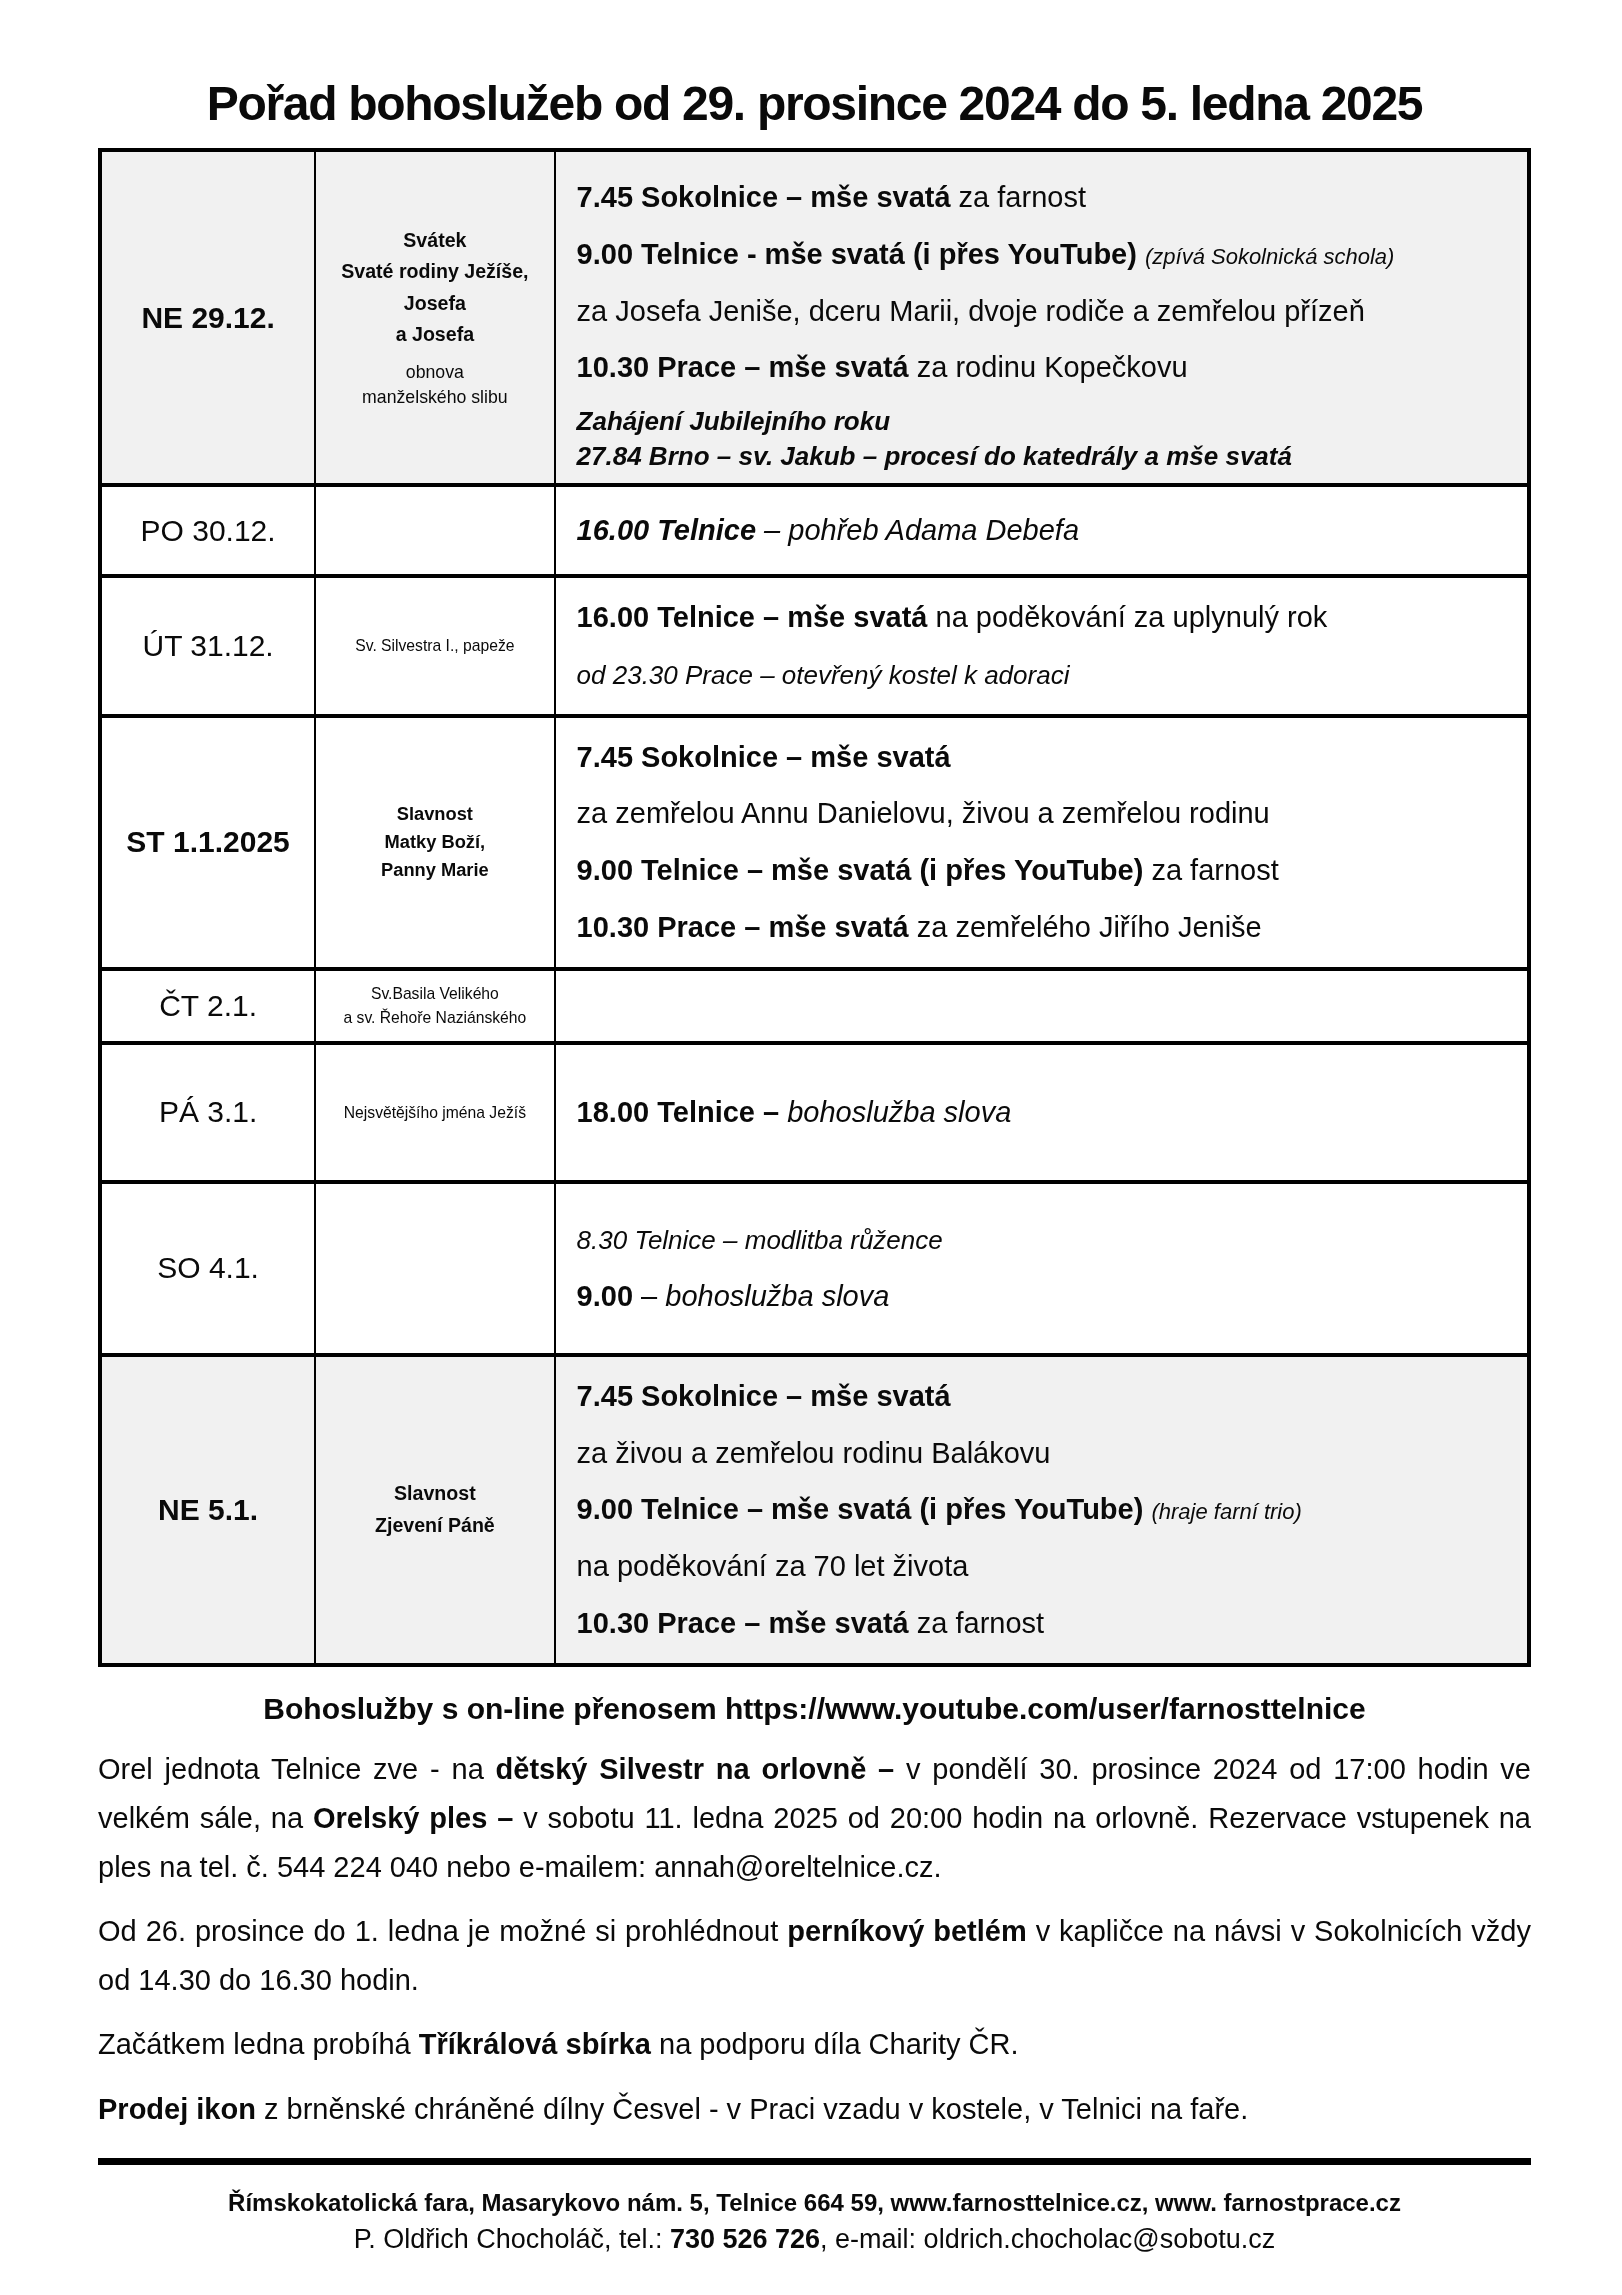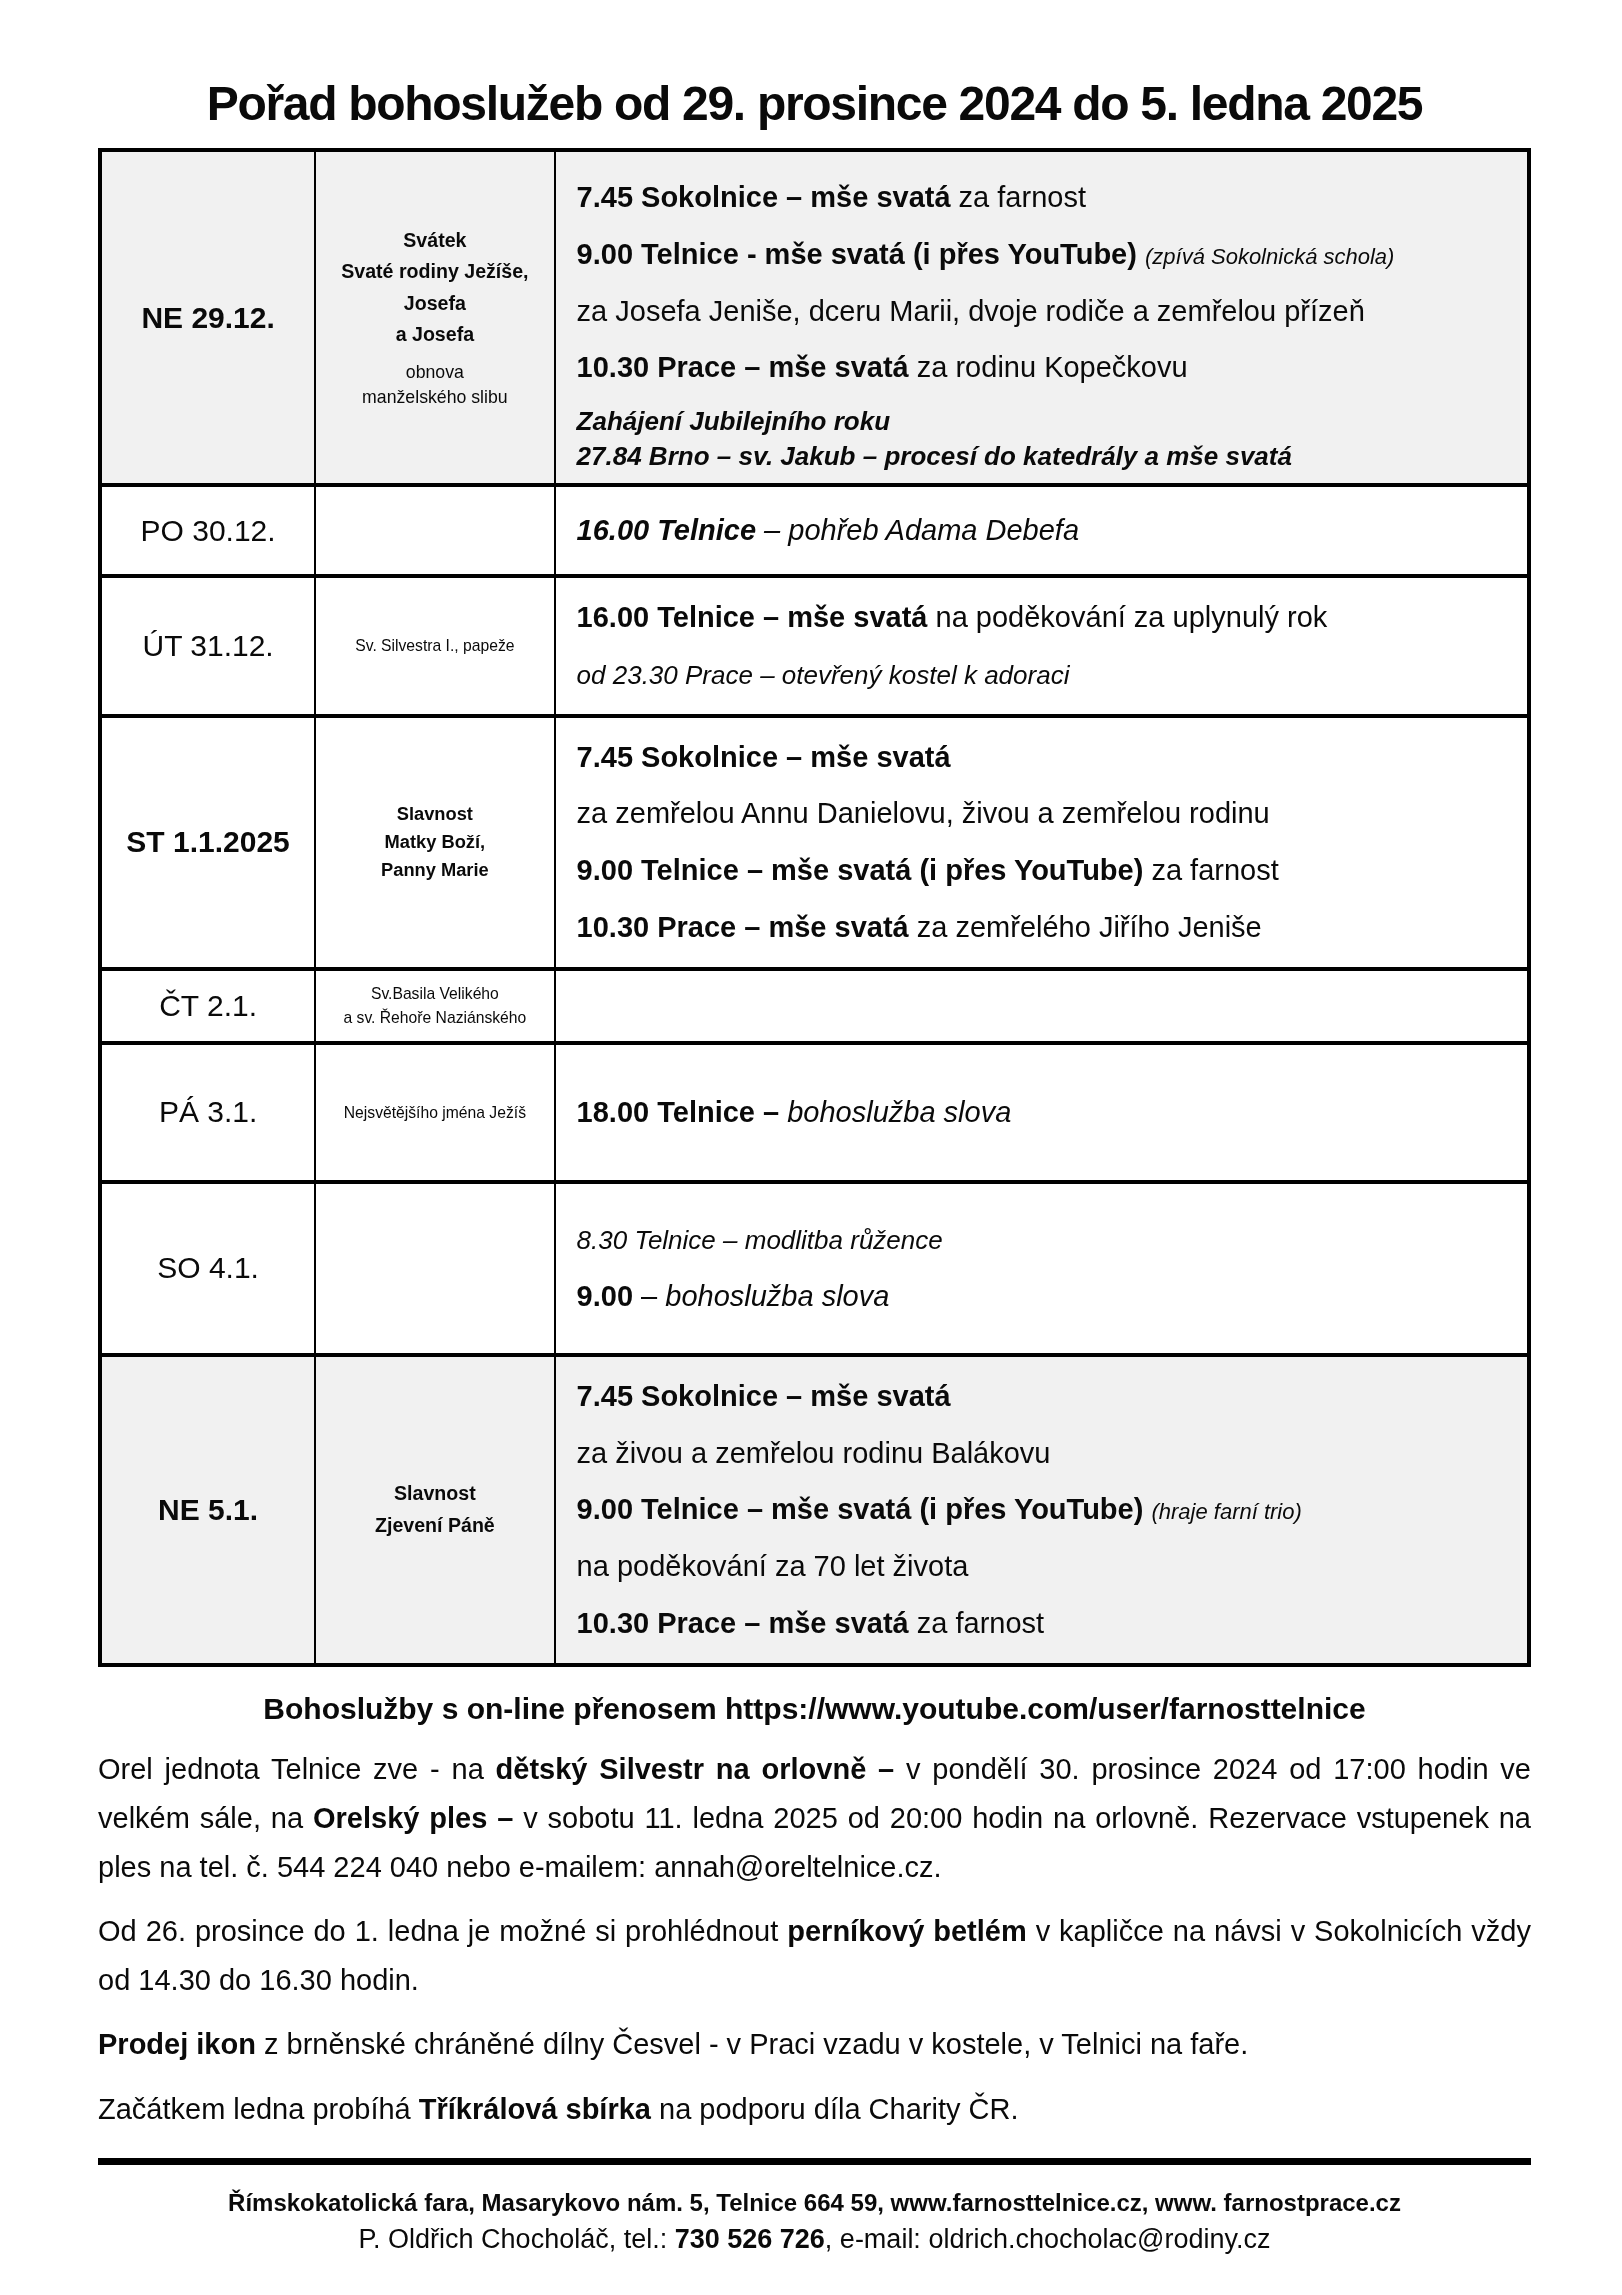--- a/index.html
+++ b/index.html
@@ -137,22 +137,22 @@
           </td>
         </tr>
       </tbody>
   </table>
 
   <div class="youtube">Bohoslužby s on-line přenosem https://www.youtube.com/user/farnosttelnice</div>
 
   <div id="announcements">
       <p class="para"><span class="seg">Orel jednota Telnice zve - na </span><span class="seg b">dětský Silvestr na orlovně –</span><span class="seg"> v pondělí 30. prosince 2024 od 17:00 hodin ve velkém sále,  na </span><span class="seg b">Orelský ples –</span><span class="seg"> v sobotu 11. ledna 2025 od 20:00 hodin na orlovně. Rezervace vstupenek na ples na tel. č. 544 224 040 nebo e-mailem: annah@oreltelnice.cz.</span></p>
       <p class="para"><span class="seg">Od 26. prosince do 1. ledna je možné si prohlédnout </span><span class="seg b">perníkový betlém</span><span class="seg"> v kapličce na návsi v Sokolnicích vždy od 14.30 do 16.30 hodin.</span></p>
+      <p class="para"><span class="seg">Začátkem ledna probíhá </span><span class="seg b">Tříkrálová sbírka</span><span class="seg"> na podporu díla Charity ČR.</span></p>
       <p class="para"><span class="seg b">Prodej ikon</span><span class="seg"> z brněnské chráněné dílny Česvel - v Praci vzadu v kostele, v Telnici na faře.</span></p>
-      <p class="para"><span class="seg">Začátkem ledna probíhá </span><span class="seg b">Tříkrálová sbírka</span><span class="seg"> na podporu díla Charity ČR.</span></p>
     </div>
 
   <div class="rule"></div>
 
   <div class="footer1">Římskokatolická fara, Masarykovo nám. 5, Telnice 664 59, www.farnosttelnice.cz, www. farnostprace.cz</div>
-  <div class="footer2" id="footer-line2"><span class="seg">P. Oldřich Chocholáč, tel.: </span><span class="seg b">730 526 726</span><span class="seg">, e-mail: oldrich.chocholac@rodiny.cz</span></div>
+  <div class="footer2" id="footer-line2"><span class="seg">P. Oldřich Chocholáč, tel.: </span><span class="seg b">730 526 726</span><span class="seg">, e-mail: oldrich.chocholac@sobotu.cz</span></div>
 </div>
 
 
 </body></html>

